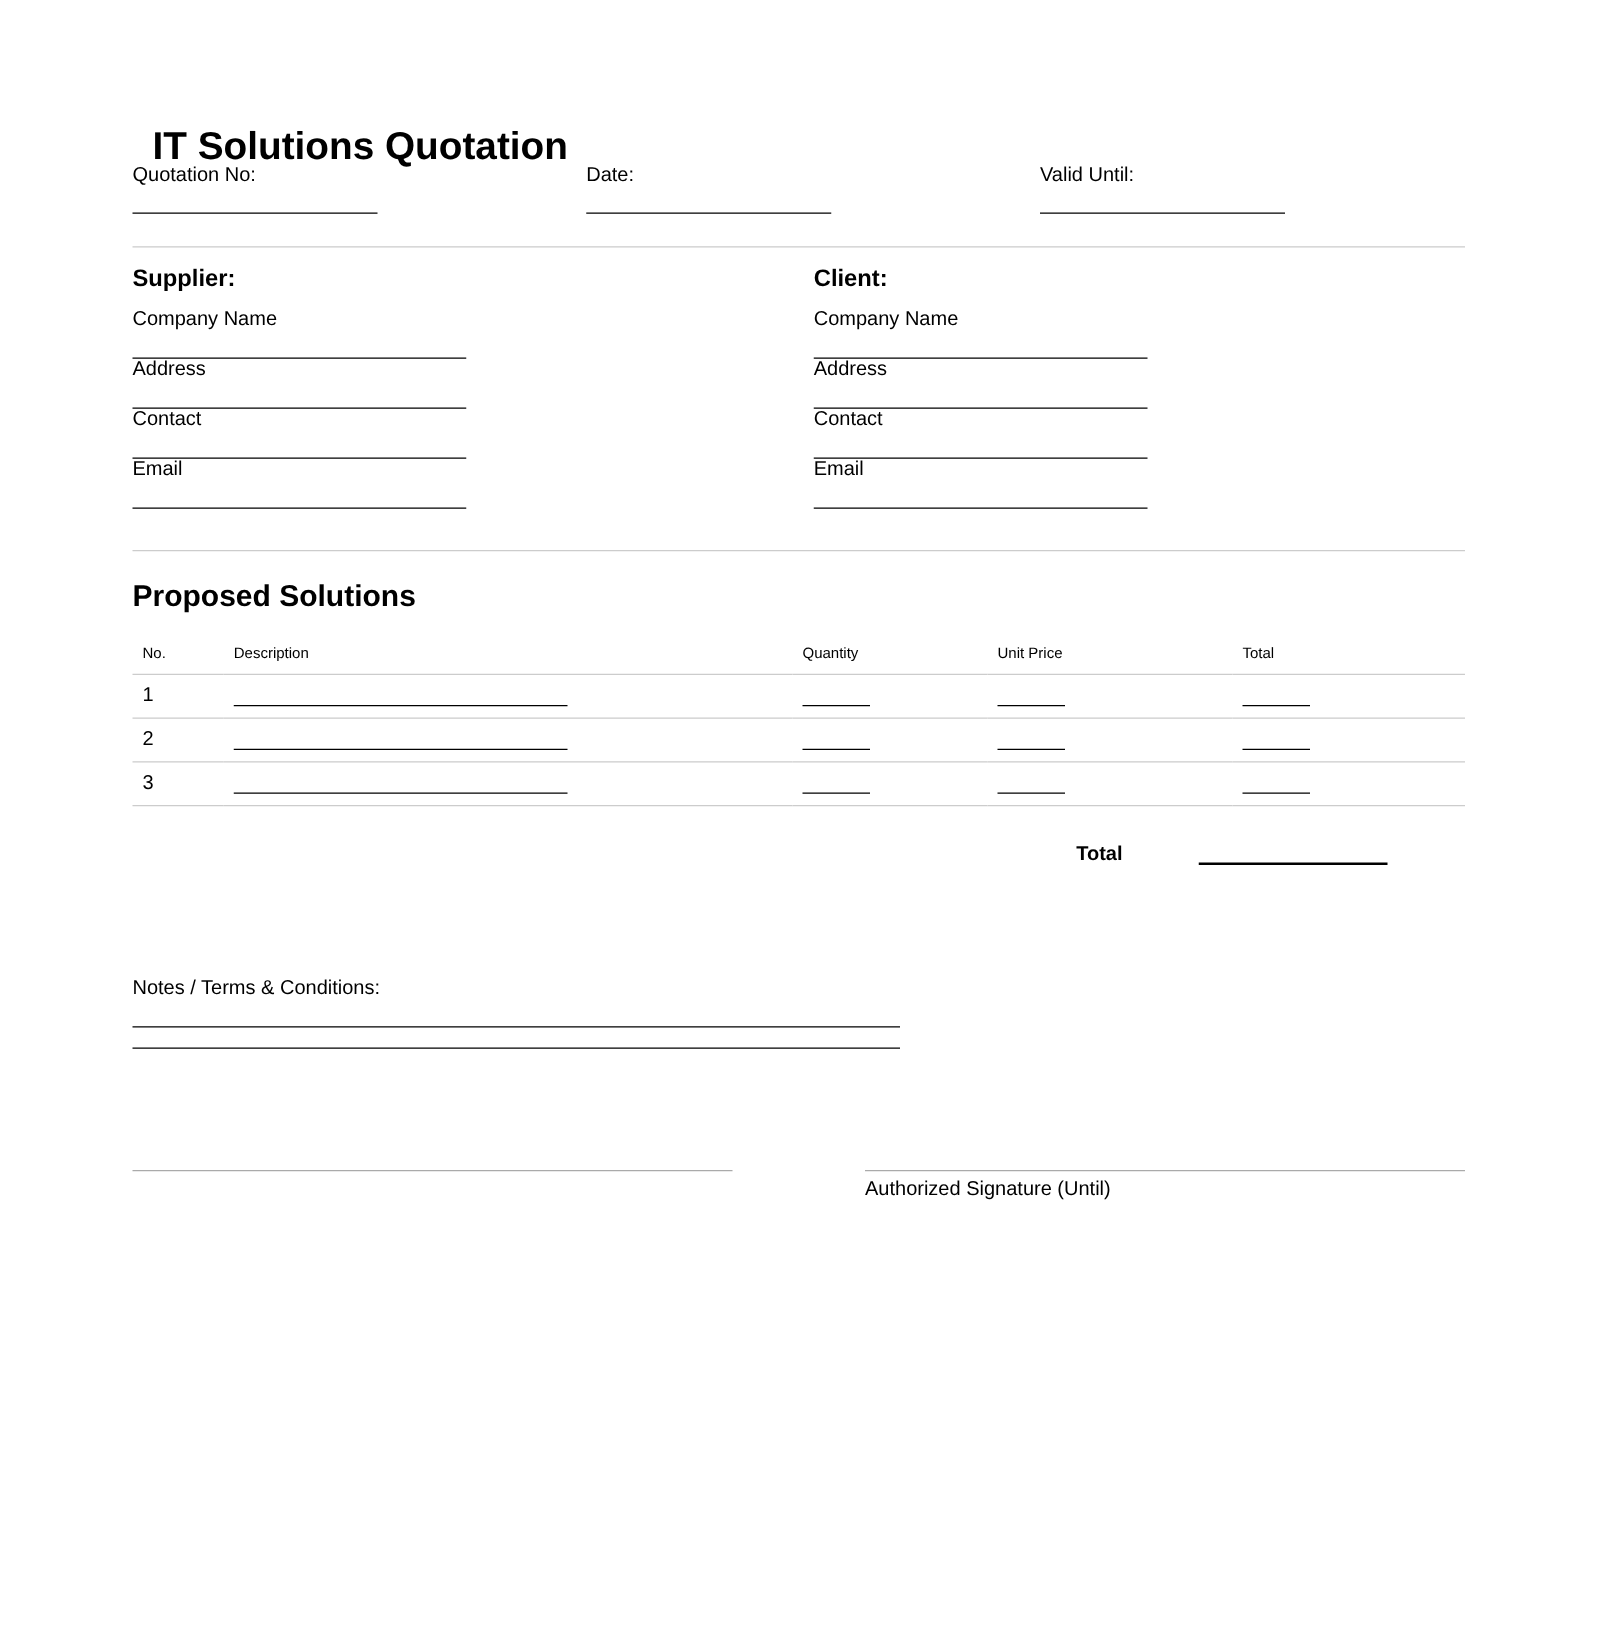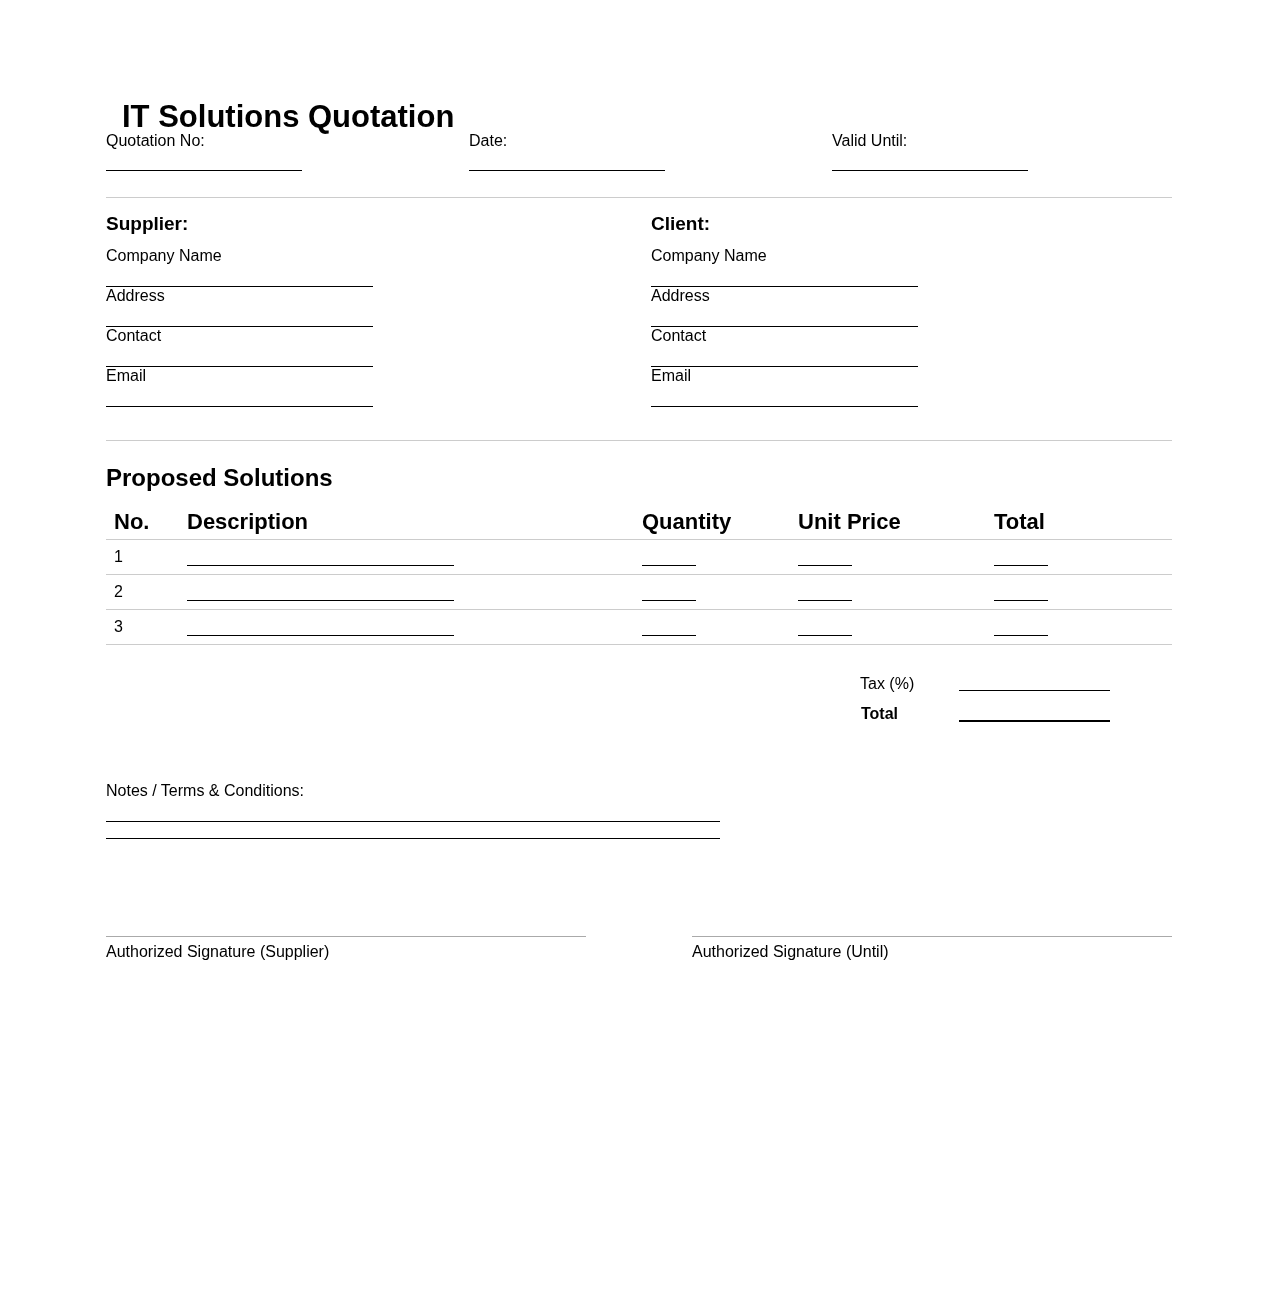--- a/index.html
+++ b/index.html
@@ -19,21 +19,21 @@
     .meta-label { font-size: 16px; line-height: 20px; display: block; }
     .meta-line { position: absolute; top: 39px; left: 0; width: 196px; height: 0; border-top: 1px solid #000; }
     .divider { position: absolute; left: 0; width: 1066px; height: 0; border-top: 1px solid #cccccc; }
     .party { position: absolute; top: 212px; width: 268px; }
     .party h2 { margin: 0; font-size: 19px; font-weight: bold; line-height: 24px; }
     .field { position: absolute; left: 0; width: 267px; }
     .field-label { font-size: 16px; line-height: 20px; display: block; }
     .field-line { position: absolute; left: 0; width: 267px; border-top: 1px solid #000; }
     h3 { position: absolute; left: 0; top: 463px; margin: 0; font-size: 24px; font-weight: bold; line-height: 30px; }
     table { position: absolute; left: 0; top: 505px; width: 1066px; border-collapse: collapse; }
-    th { text-align: left; font-size: 22px; font-weight: bold; height: 34px; padding: 0 8px; border-bottom: 1px solid #cccccc; vertical-align: middle; }
+    th { text-align: left; font-size: 12px; font-weight: normal; height: 34px; padding: 0 8px; border-bottom: 1px solid #cccccc; vertical-align: middle; }
     td { font-size: 16px; height: 34px; padding: 0 8px; border-bottom: 1px solid #cccccc; vertical-align: middle; }
     .cell-line { display: inline-block; border-top: 1px solid #000; height: 0; vertical-align: middle; position: relative; top: 8px; }
     .w-desc { width: 267px; }
     .w-small { width: 54px; }
     .totals { position: absolute; left: 754px; top: 672px; width: 260px; }
     .tot-row { position: relative; height: 30px; }
     .tot-label { position: absolute; left: 0; top: 2px; font-size: 16px; line-height: 20px; }
     .tot-label.bold { font-weight: bold; left: 1px; }
     .tot-line { position: absolute; left: 99px; top: 18px; width: 151px; border-top: 1px solid #000; }
     .tot-line.thick { border-top: 2px solid #000; }
@@ -142,37 +142,32 @@
         <td><span class="cell-line w-desc"></span></td>
         <td><span class="cell-line w-small"></span></td>
         <td><span class="cell-line w-small"></span></td>
         <td><span class="cell-line w-small"></span></td>
       </tr>
     </tbody>
   </table>
 
   <div class="totals">
     <div class="tot-row">
-      <span class="tot-label">Tax (%)</span>
-      <div class="tot-line"></div>
-    </div>
-    <div class="tot-row">
       <span class="tot-label bold">Total</span>
       <div class="tot-line thick"></div>
     </div>
   </div>
 
   <div class="notes">
     <span class="notes-label">Notes / Terms &amp; Conditions:</span>
     <div class="notes-line" style="top:40px;"></div>
     <div class="notes-line" style="top:57px;"></div>
   </div>
 
   <div class="sig" style="left:0;">
     <div class="sig-line"></div>
-    <span class="sig-label">Authorized Signature (Supplier)</span>
   </div>
   <div class="sig" style="left:586px;">
     <div class="sig-line"></div>
     <span class="sig-label">Authorized Signature (Until)</span>
   </div>
 
 </div>
 
 </body></html>

